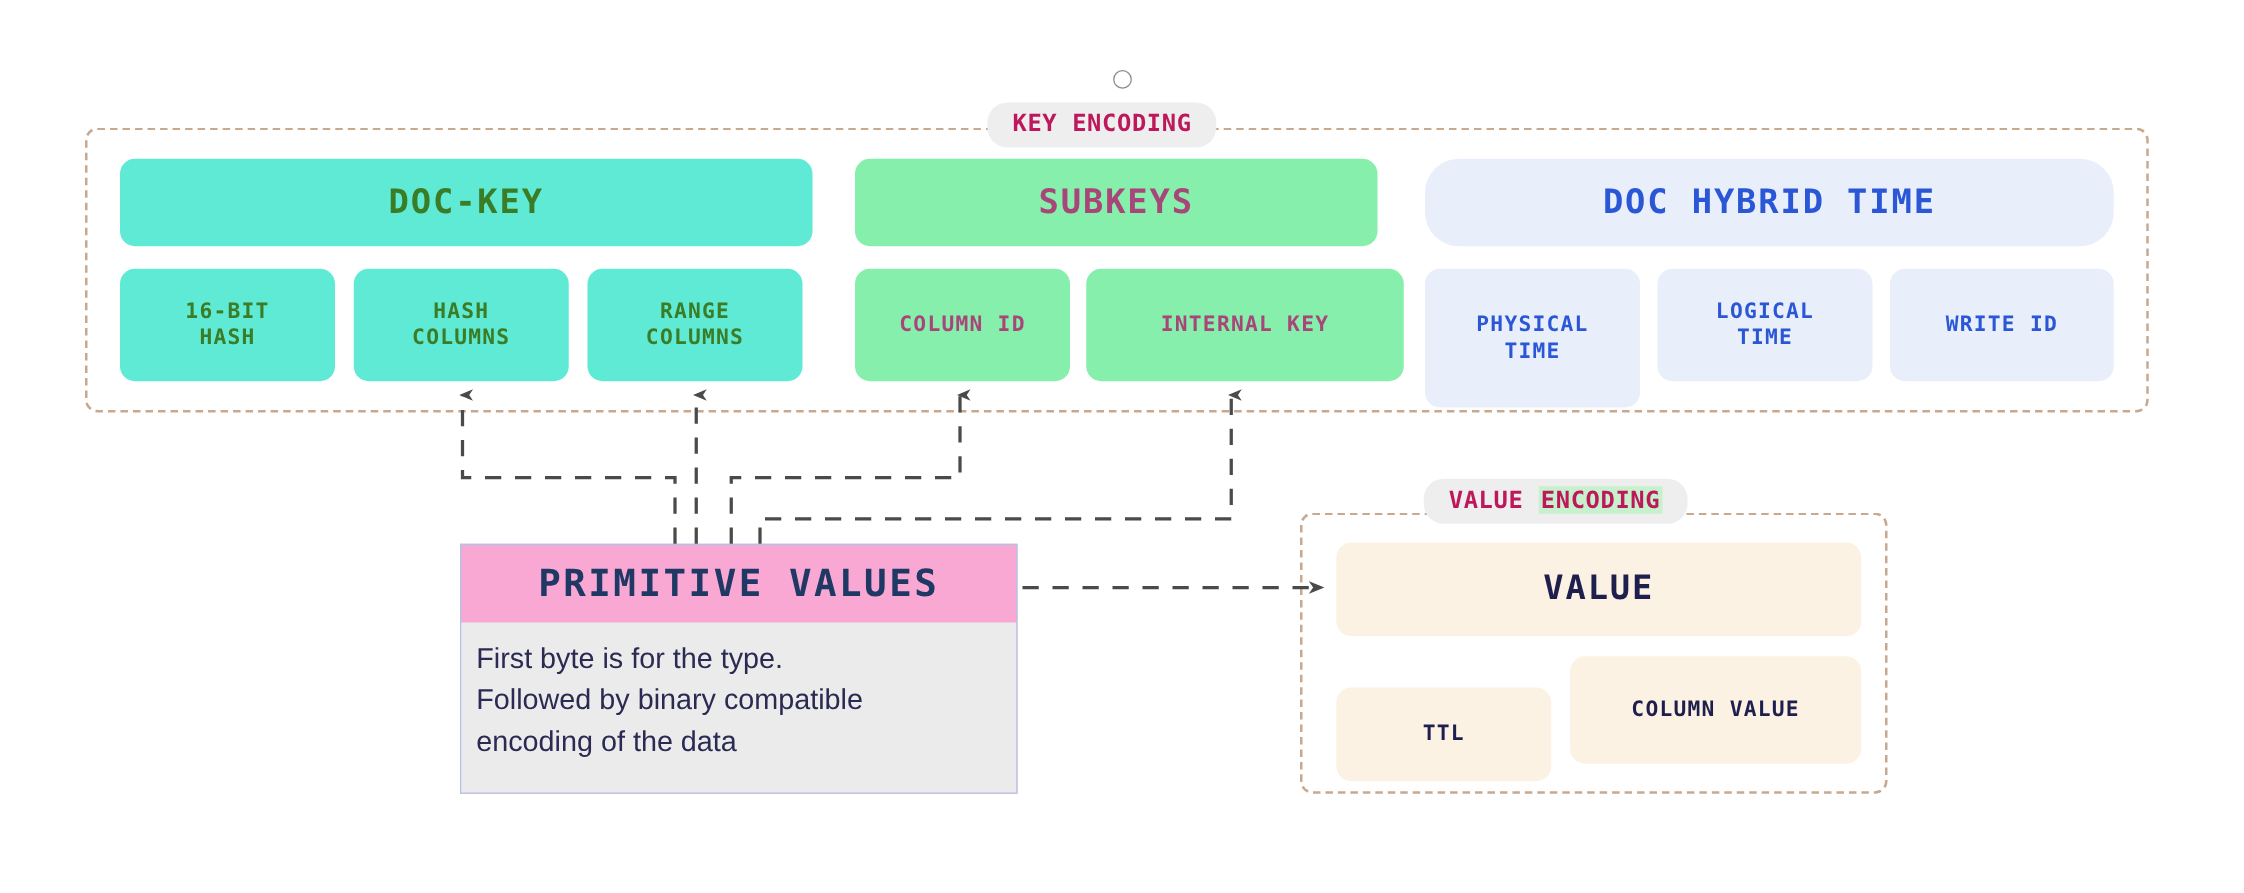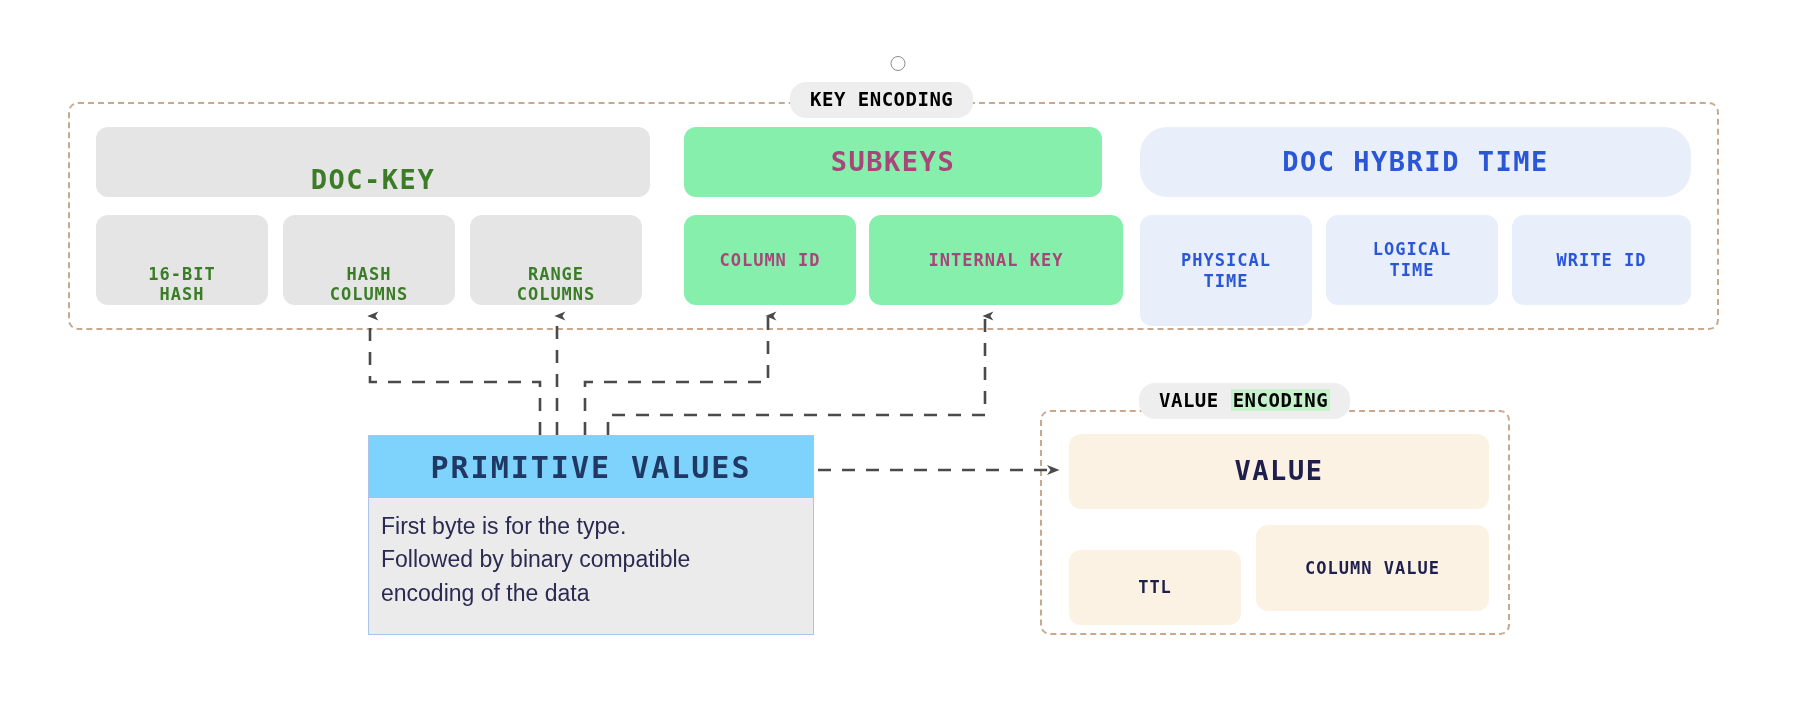--- a/index.html
+++ b/index.html
@@ -24,21 +24,21 @@
 
   .group-label{
     position:absolute;
     background:#eeeeee;
     border-radius:16px;
     padding:7px 20px 8px 20px;
     font-family:"DejaVu Sans Mono", monospace;
     font-weight:700;
     font-size:19px;
     letter-spacing:.5px;
-    color:#000000;
+    color:#be185d;
     white-space:nowrap;
     z-index:6;
     line-height:1.1;
   }
   #key-encoding-label{left:790px;top:82px;}
   #value-encoding-label{left:1139px;top:383px;}
   .hl-green{background:#c7f0cd;padding:0 2px;}
 
   
   .card{
@@ -51,21 +51,21 @@
     text-align:center;
     font-family:"DejaVu Sans Mono", monospace;
     font-weight:700;
     line-height:1.22;
     white-space:pre-line;
     z-index:3;
   }
   .hdr{font-size:27px;letter-spacing:1.5px;}
   .sub{font-size:17px;letter-spacing:1px;}
 
-  .green{background:#e5e5e5;color:#3b7d26;align-items:flex-end;}
+  .green{background:#5eead4;color:#3b7d26;}
   .pink {background:#86efac;color:#a8467a;}
   .blue {background:#e8effb;color:#2b57d6;}
   .cream{background:#fbf2e4;color:#1f1f4d;}
 
   
   #doc-key-card        {left:96px; top:127px; width:554px; height:70px;}
   #hash16-card         {left:96px; top:215px; width:172px;height:90px;}
   #hash-columns-card   {left:283px;top:215px;width:172px;height:90px;}
   #range-columns-card  {left:470px;top:215px;width:172px;height:90px;}
 
@@ -82,21 +82,21 @@
 
   
   #value-card          {left:1069px;top:434px;width:420px;height:75px;}
   #ttl-card            {left:1069px;top:550px;width:172px;height:75px;}
   #column-value-card   {left:1256px;top:525px;width:233px;height:86px;}
 
   
   #primitive-values-node{
     position:absolute;
     left:368px;top:435px;width:446px;height:200px;
-    background:#7dd3fc;
+    background:#f9a8d4;
     border:1.5px solid #a9c6e8;
     box-sizing:border-box;
     z-index:4;
   }
   #primitive-values-title{
     height:62px;
     display:flex;align-items:center;justify-content:center;
     font-family:"DejaVu Sans Mono", monospace;
     font-weight:700;font-size:30px;letter-spacing:2px;
     color:#1f3864;

